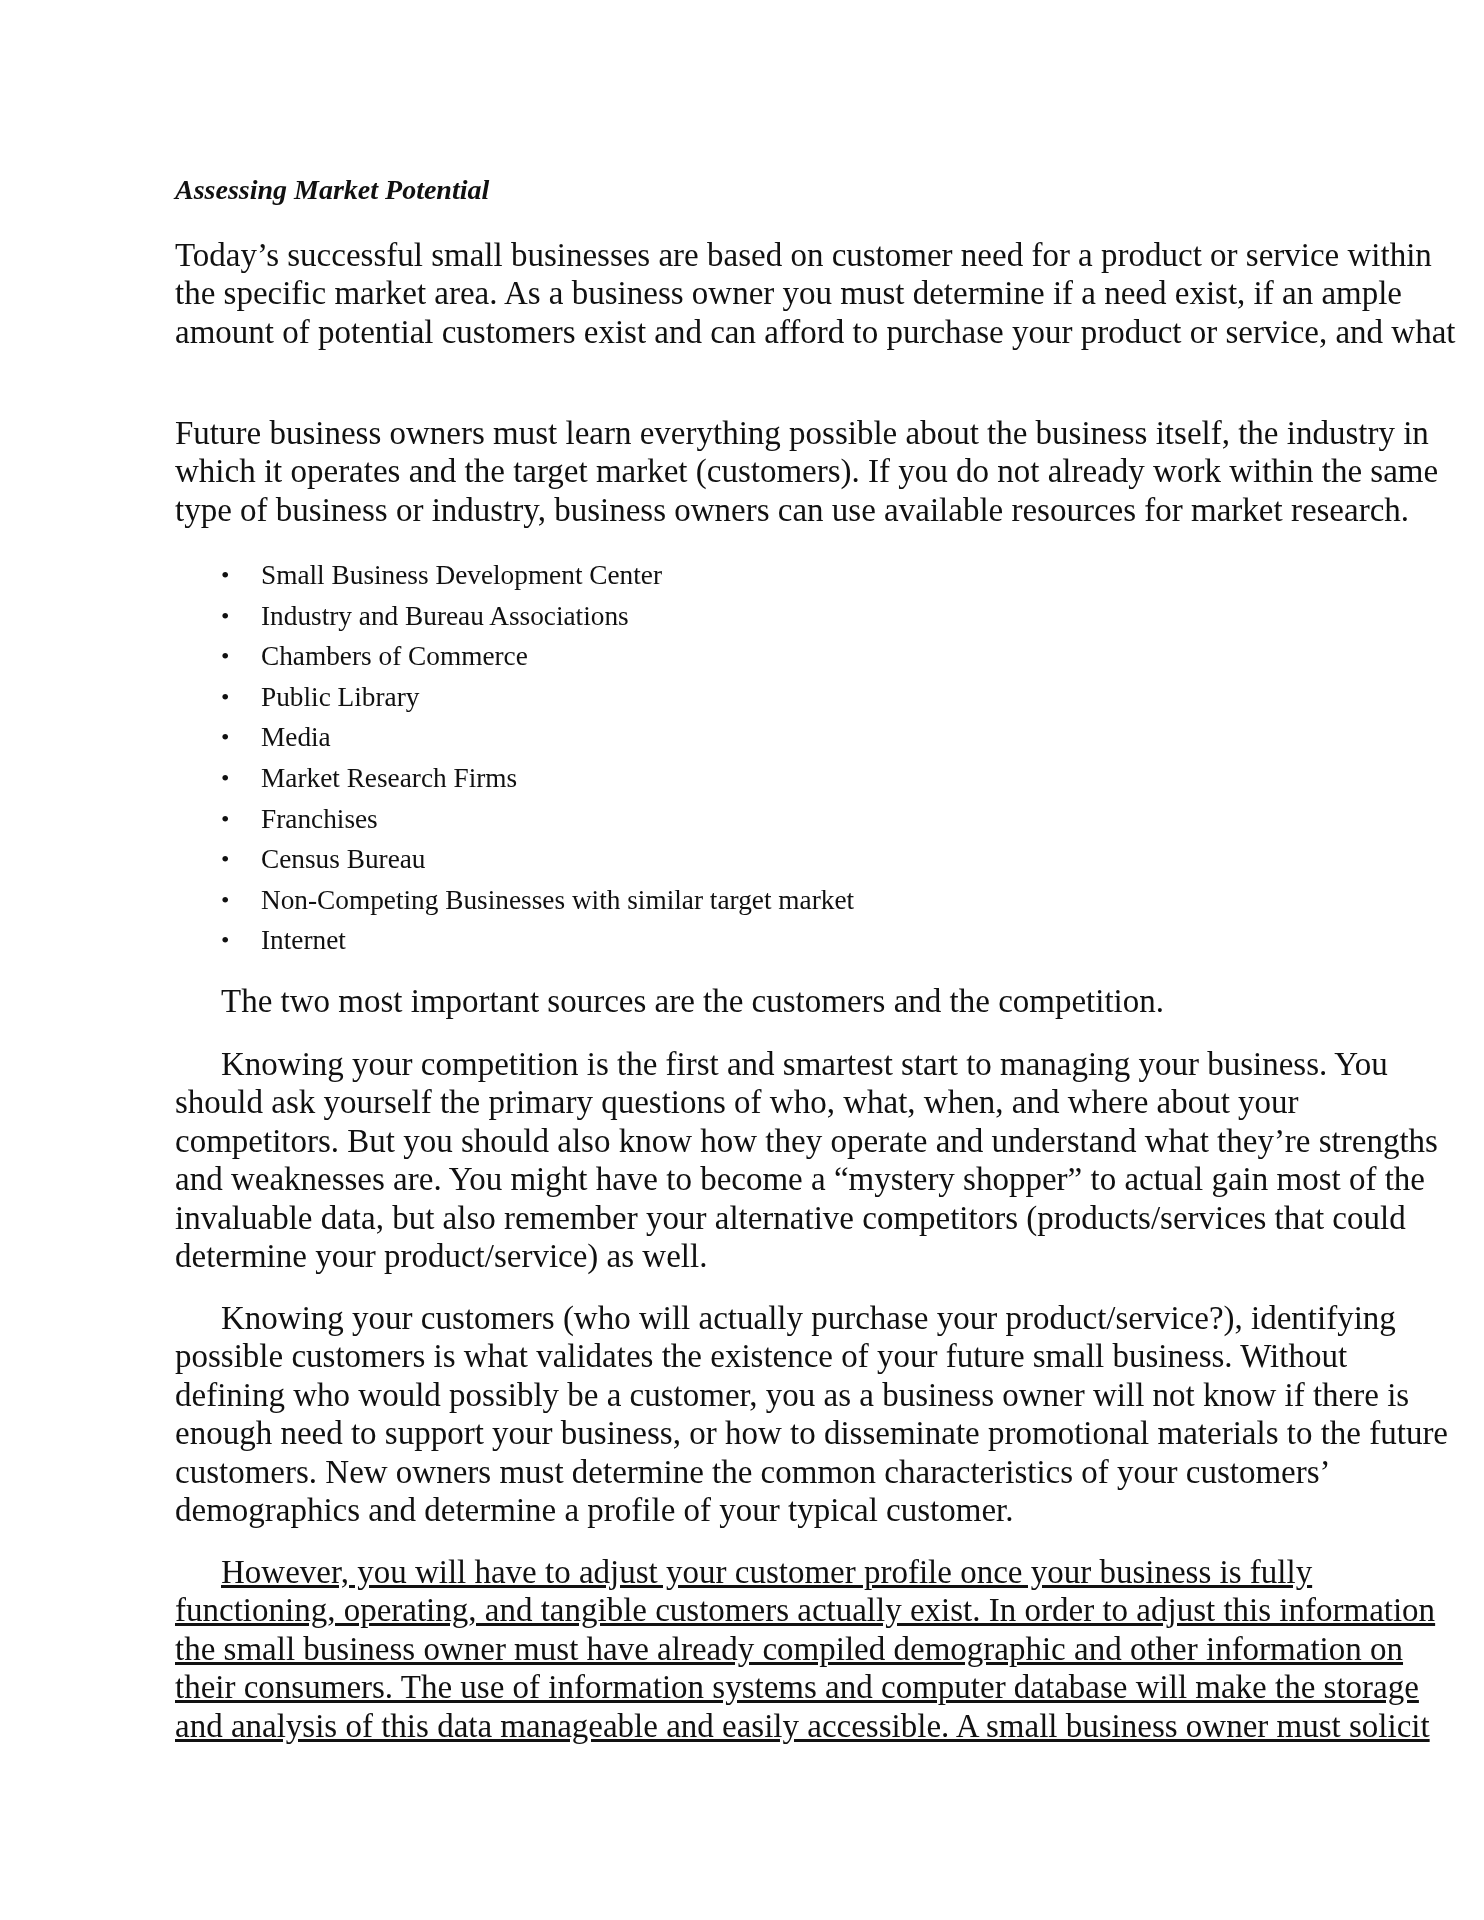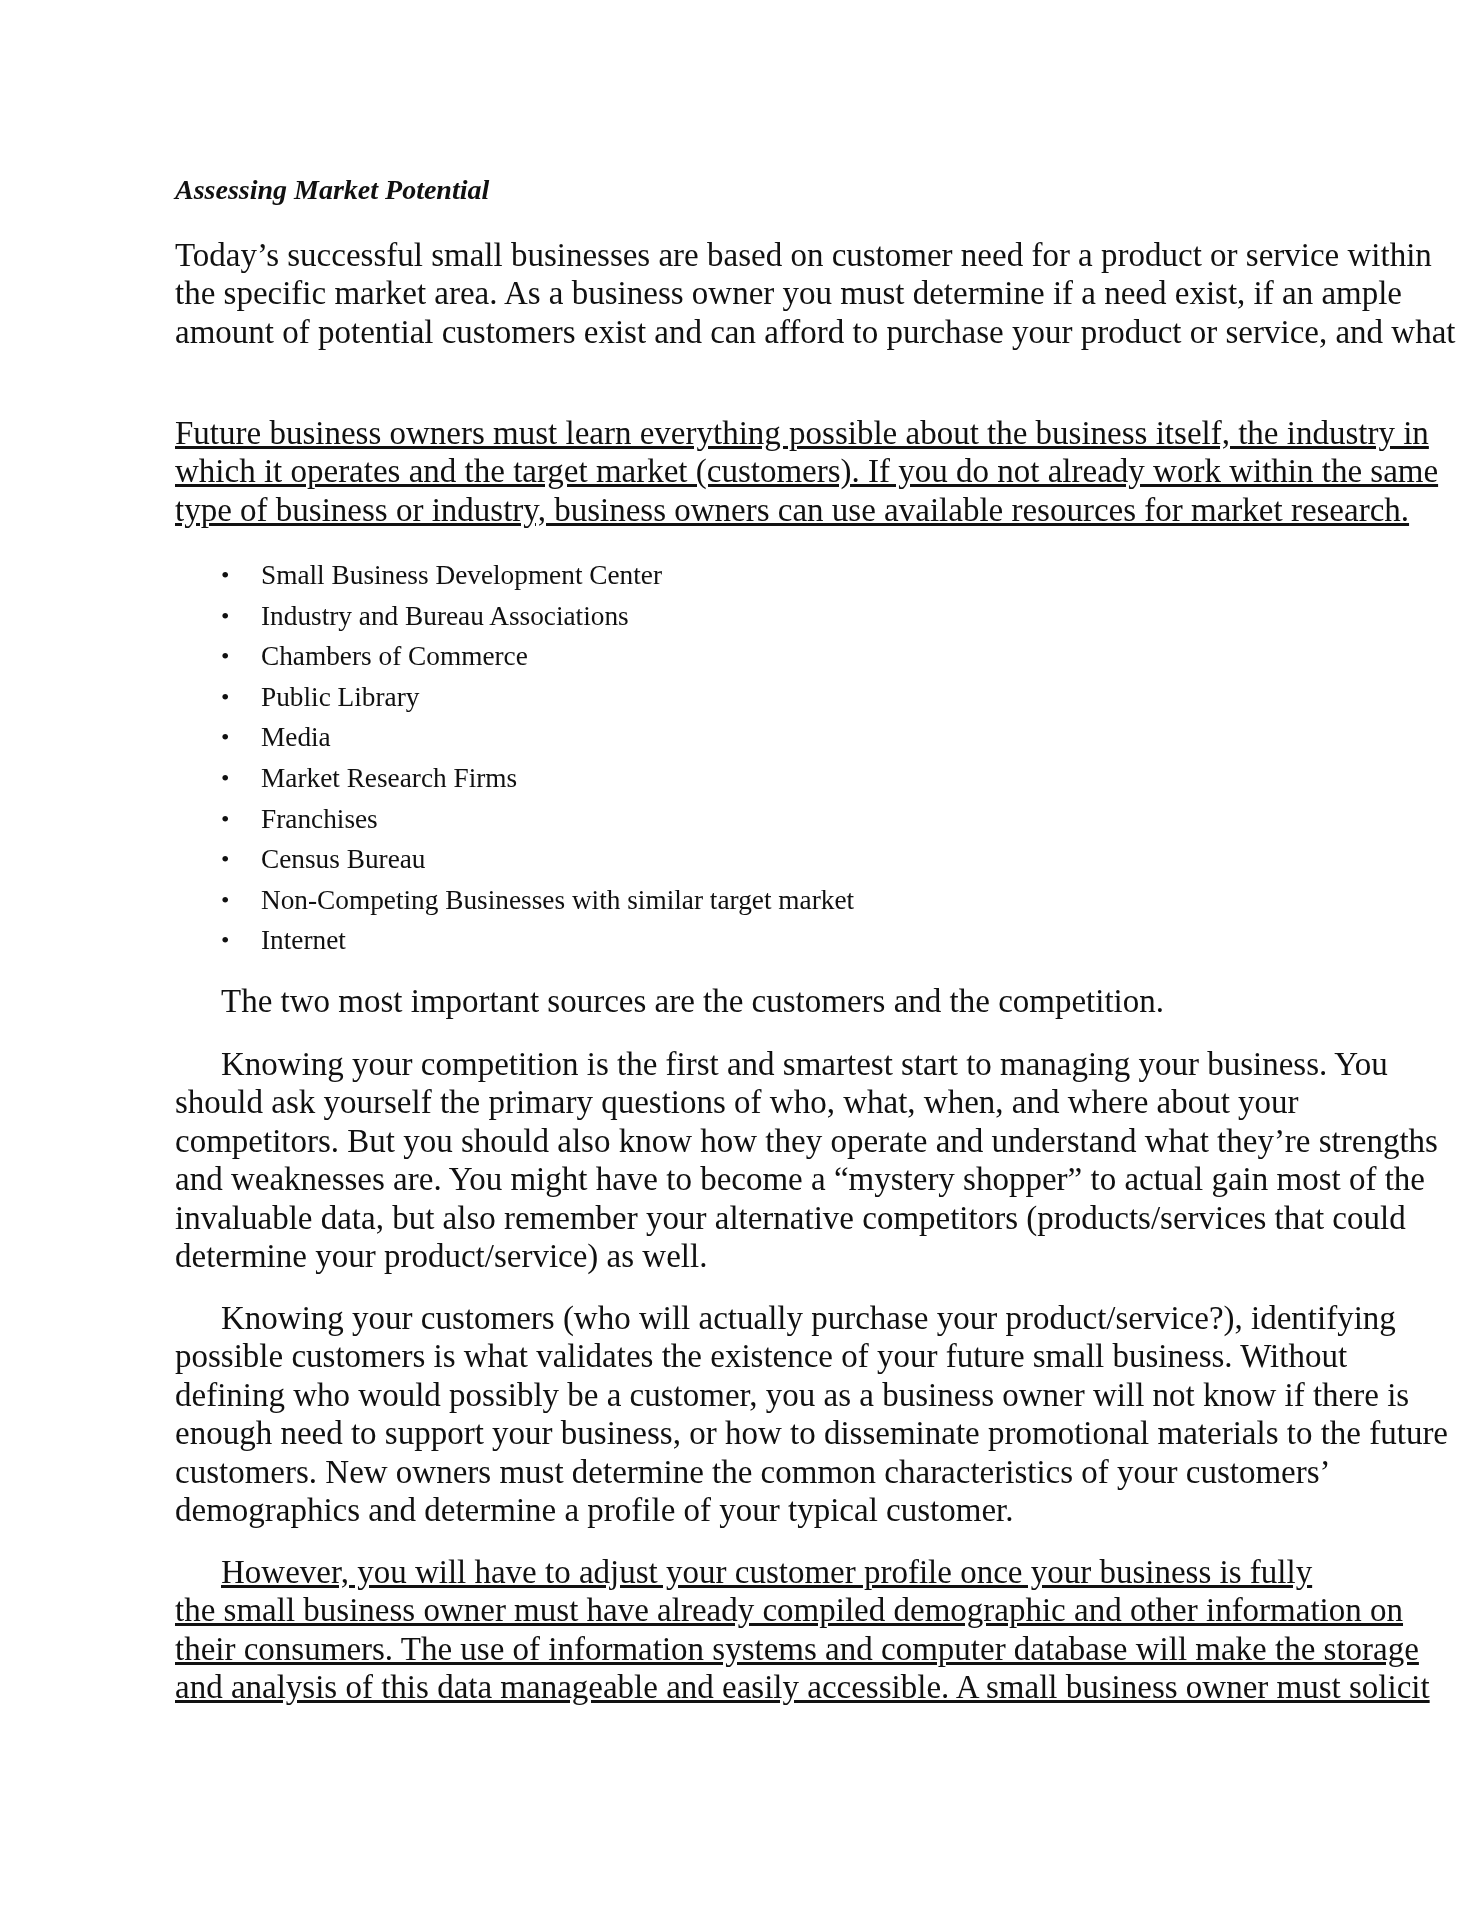--- a/index.html
+++ b/index.html
@@ -77,21 +77,21 @@
 <div class="page">
 
   <h1 class="title">Assessing Market Potential</h1>
 
   <p class="para" style="top:236px;">
     <span class="line">Today’s successful small businesses are based on customer need for a product or service within</span>
     <span class="line">the specific market area. As a business owner you must determine if a need exist, if an ample</span>
     <span class="line">amount of potential customers exist and can afford to purchase your product or service, and what</span>
   </p>
 
-  <p class="para" style="top:414px;text-decoration:underline;">
+  <p class="para" style="top:414px;">
     <span class="line">Future business owners must learn everything possible about the business itself, the industry in</span>
     <span class="line">which it operates and the target market (customers). If you do not already work within the same</span>
     <span class="line">type of business or industry, business owners can use available resources for market research.</span>
   </p>
 
   <ul class="list">
     <li><span class="bullet">•</span><span>Small Business Development Center</span></li>
     <li><span class="bullet">•</span><span>Industry and Bureau Associations</span></li>
     <li><span class="bullet">•</span><span>Chambers of Commerce</span></li>
     <li><span class="bullet">•</span><span>Public Library</span></li>
@@ -120,18 +120,19 @@
     <span class="line indent">Knowing your customers (who will actually purchase your product/service?), identifying</span>
     <span class="line">possible customers is what validates the existence of your future small business. Without</span>
     <span class="line">defining who would possibly be a customer, you as a business owner will not know if there is</span>
     <span class="line">enough need to support your business, or how to disseminate promotional materials to the future</span>
     <span class="line">customers. New owners must determine the common characteristics of your customers’</span>
     <span class="line">demographics and determine a profile of your typical customer.</span>
   </p>
 
   <p class="para" style="top:1553px;text-decoration:underline;">
     <span class="line indent">However, you will have to adjust your customer profile once your business is fully</span>
+    <span class="line">functioning, operating, and tangible customers actually exist. In order to adjust this information</span>
     <span class="line">the small business owner must have already compiled demographic and other information on</span>
     <span class="line">their consumers. The use of information systems and computer database will make the storage</span>
     <span class="line">and analysis of this data manageable and easily accessible.  A small business owner must solicit</span>
   </p>
 
 </div>
 
 </body></html>

